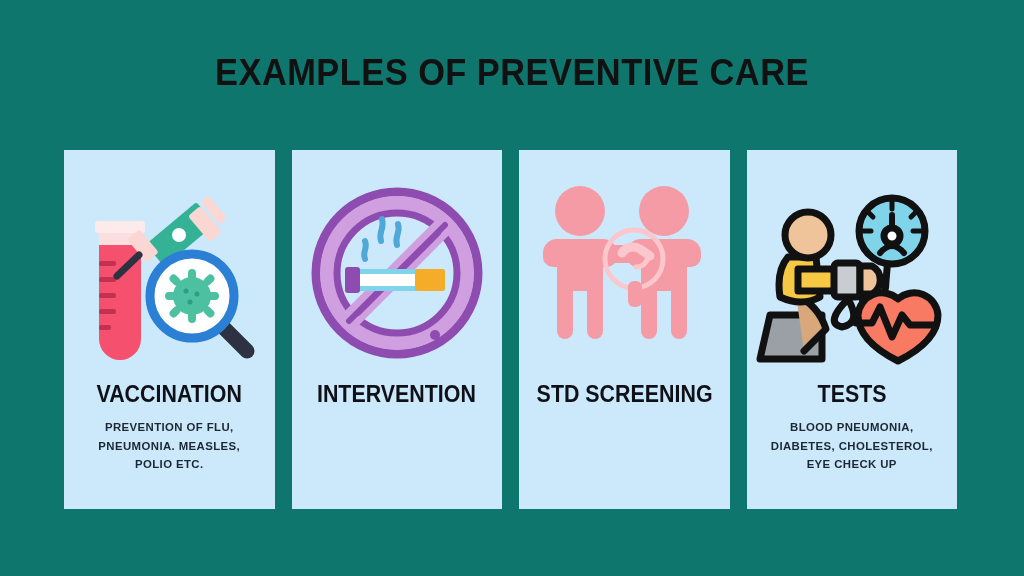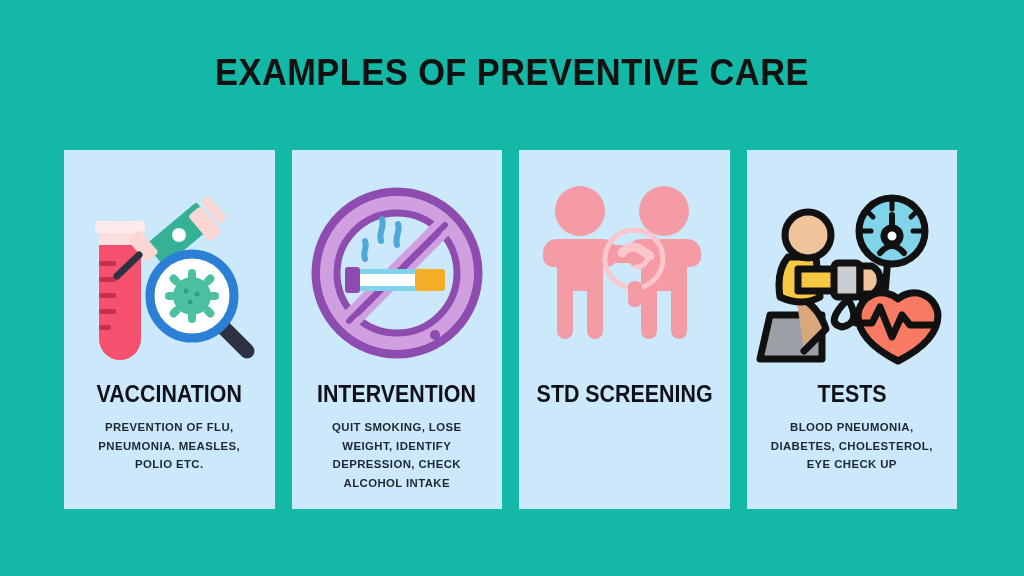--- a/index.html
+++ b/index.html
@@ -9,21 +9,21 @@
     height: 576px;
     background: #ffffff;
     font-family: "Liberation Sans", sans-serif;
     overflow: hidden;
   }
 
   #infographic {
     position: relative;
     width: 1024px;
     height: 576px;
-    background: #14b8a6;
+    background: #0f766e;
   }
 
   
   .title {
     position: absolute;
     top: 52px;
     left: 0;
     width: 1024px;
     text-align: center;
     font-family: "Liberation Sans", sans-serif;
@@ -172,21 +172,20 @@
             <rect x="48" y="94" width="15" height="26" rx="3" fill="#8e4bb0"></rect>
           </g>
           <g stroke="#4fa8d8" stroke-width="6" stroke-linecap="round" fill="none">
             <path d="M68 86 c-3 -8 3 -10 0 -18"></path>
             <path d="M84 68 c-3 -10 4 -12 1 -22"></path>
             <path d="M100 72 c-3 -9 4 -12 1 -21"></path>
           </g>
         </svg>
       </div>
       <div class="card-title">INTERVENTION</div>
-      <div class="card-desc">QUIT SMOKING, LOSE WEIGHT, IDENTIFY DEPRESSION, CHECK ALCOHOL INTAKE</div>
     </div>
 
     <div class="card">
       <div class="icon-area">
         <svg width="200" height="200" viewBox="0 0 200 200">
           <g fill="#f59ba6">
             <circle cx="56" cy="38" r="25"></circle>
             <path d="M33 66 h46 a14 14 0 0 1 14 14 v4 a10 10 0 0 1 -10 10 h-4 v64 a8 8 0 0 1 -16 0 v-40 h-14 v40 a8 8 0 0 1 -16 0 v-64 h-4 a10 10 0 0 1 -10 -10 v-4 a14 14 0 0 1 14 -14 Z"></path>
             <path d="M78 72 h44 a9 9 0 0 1 0 18 h-44 Z"></path>
           </g>

